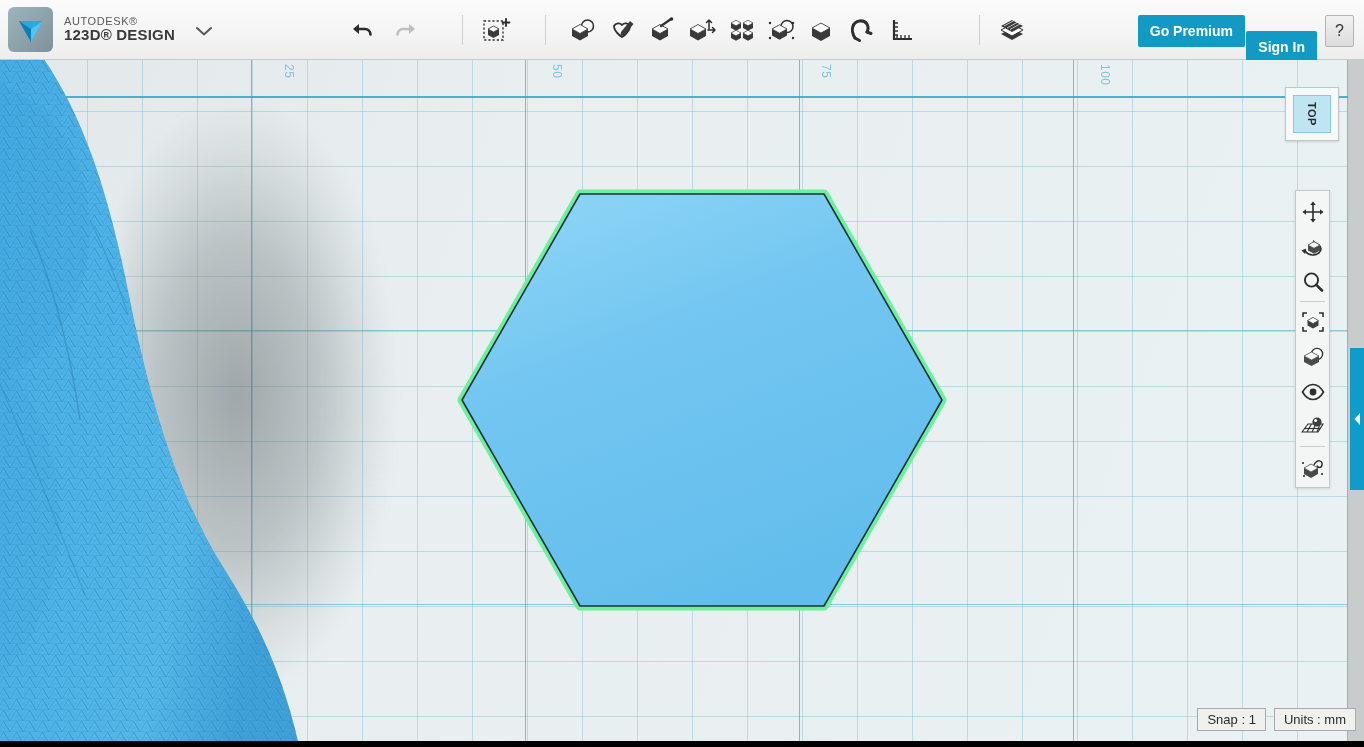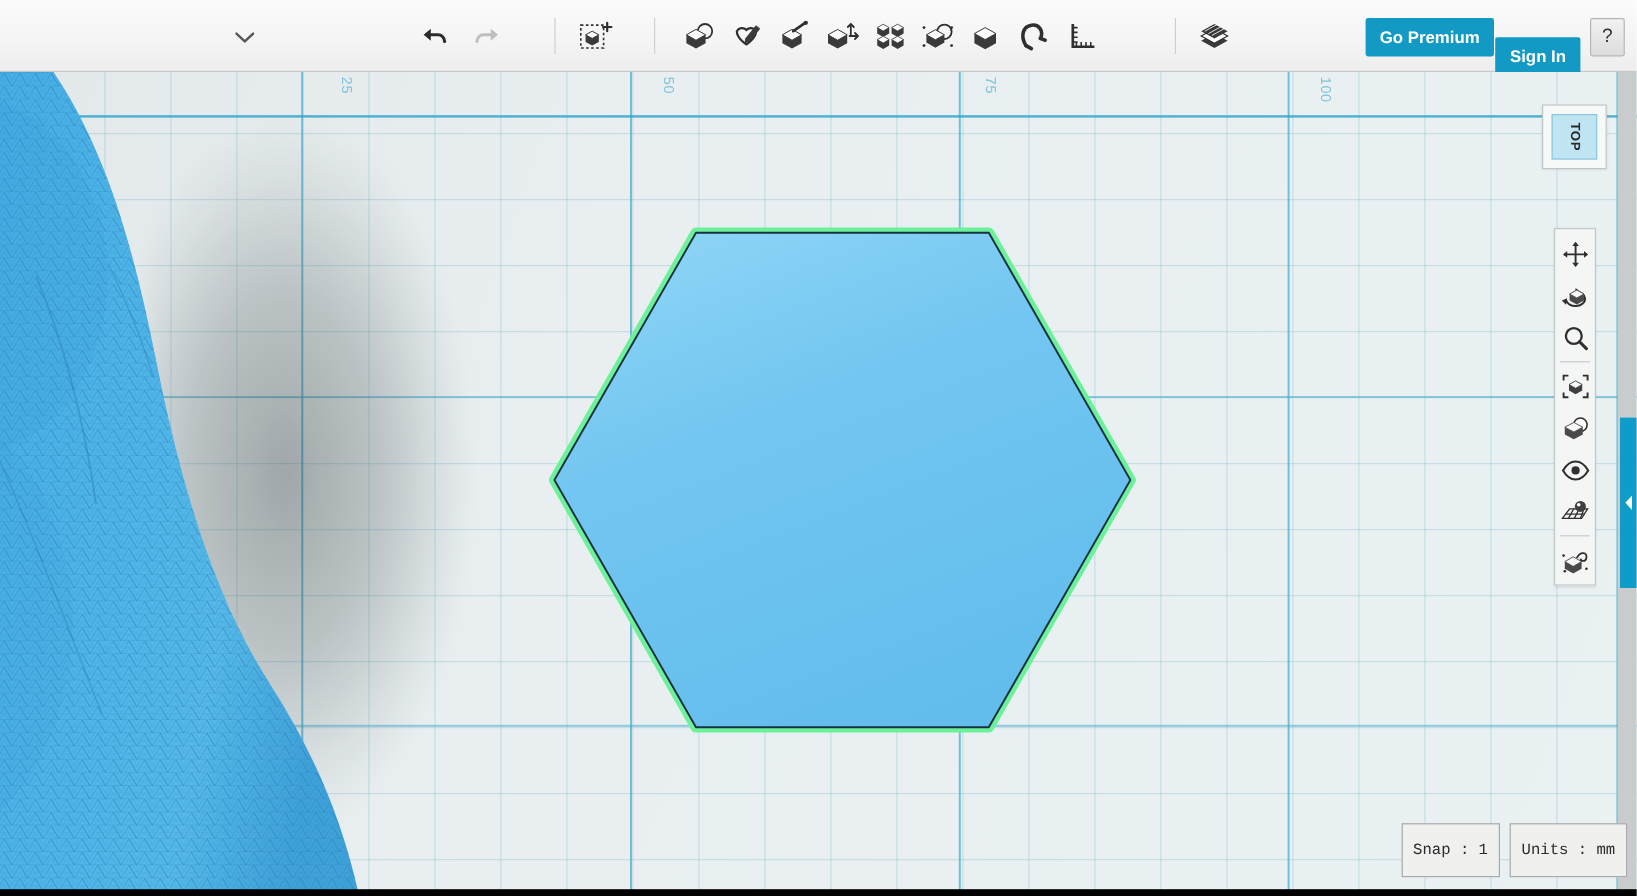--- a/index.html
+++ b/index.html
@@ -150,34 +150,47 @@
     position: absolute; right: 0; top: 0; width: 16px; height: 687px;
     background: #c8cccd;
   }
 
   
   #statusbar {
     position: absolute; right: 8px; bottom: 16px; display: flex; align-items: center;
   }
   .status-box {
     background: #f0f0ef; border: 1px solid #a9a9a9;
-    font-size: 13px; color: #2b2b2b; padding: 14px 9px; margin-left: 8px;
-    font-family: Liberation Mono, monospace;
+    font-size: 13px; color: #2b2b2b; padding: 3px 9px; margin-left: 8px;
+    font-family: Liberation Sans, sans-serif;
   }
   #bottom-strip {
     position: absolute; left: 0; bottom: 0; width: 1364px; height: 6px; background: #000;
   }
 </style>
 </head>
 <body>
 
 <div id="app">
 
   <div id="header">
 
+    <div class="brand">
+      <div class="brand-logo">
+        <svg width="30" height="30" viewBox="0 0 30 30">
+          <polygon points="3,6 27,6 15,27" fill="#2aa8e0"></polygon>
+          <polygon points="3,6 15,14 15,27" fill="#0d7fb8"></polygon>
+          <polygon points="15,14 27,6 15,27" fill="#4fc6f0"></polygon>
+        </svg>
+      </div>
+      <div class="brand-text">
+        <div class="brand-line1">AUTODESK®</div>
+        <div class="brand-line2">123D® DESIGN</div>
+      </div>
+    </div>
     <div class="brand-caret">
       <svg width="16" height="10" viewBox="0 0 16 10">
         <path d="M1 2 L8 8.4 L15 2" stroke="#555" stroke-width="2" fill="none" stroke-linecap="round"></path>
       </svg>
     </div>
 
     <div class="tb-group" style="left:344px;">
       <div class="tb-btn">
         <svg width="26" height="20" viewBox="0 0 26 20">
           <path d="M8 4 L2 9 L8 14 Z" fill="#2b2b2b"></path>

